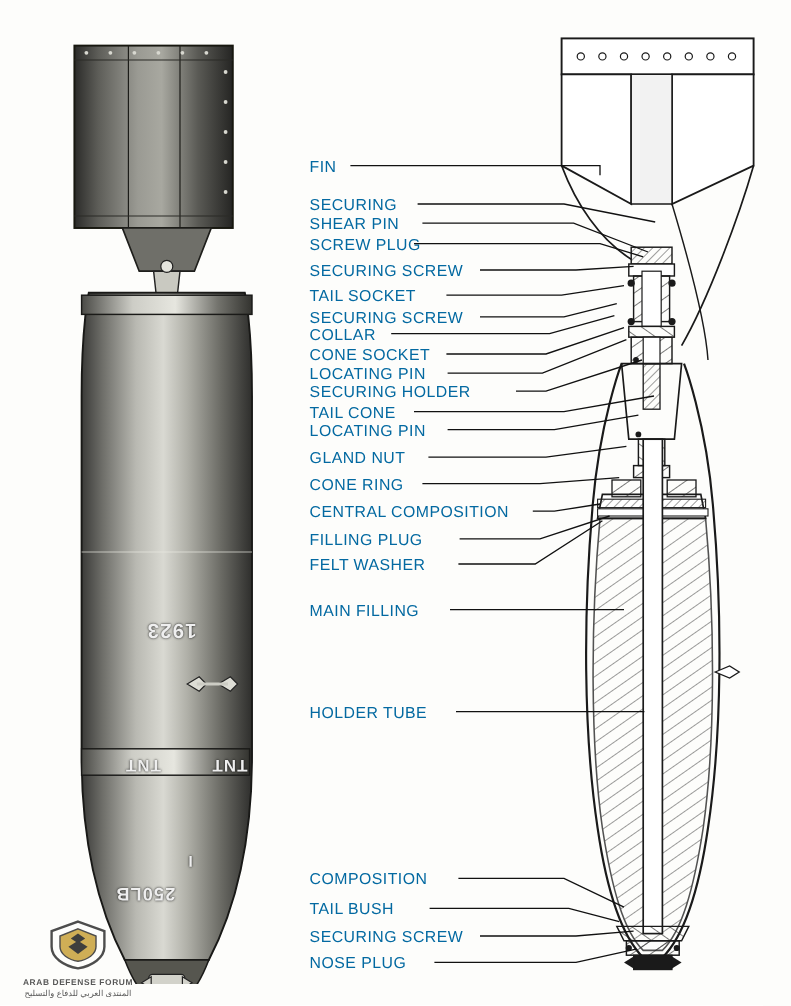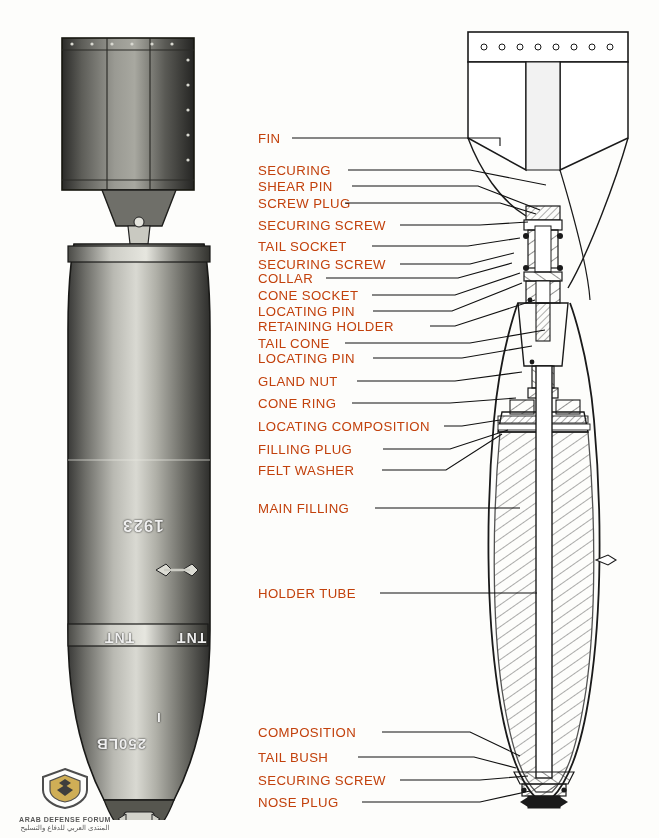--- a/index.html
+++ b/index.html
@@ -101,21 +101,21 @@
     position: absolute;
     left: 258px;
     top: 0;
     width: 210px;
     height: 838px;
   }
   .callout {
     position: absolute;
     font-size: 13.2px;
     letter-spacing: 0.4px;
-    color: #c2410c;
+    color: #0369a1;
     white-space: nowrap;
     line-height: 14px;
     font-family: "Liberation Sans", sans-serif;
   }
   
   .drawing {
     position: absolute;
     left: 440px;
     top: 20px;
     width: 215px;
@@ -327,26 +327,26 @@
     <div class="callout" style="top:132px">FIN</div>
     <div class="callout" style="top:164px">SECURING</div>
     <div class="callout" style="top:180px">SHEAR PIN</div>
     <div class="callout" style="top:197px">SCREW PLUG</div>
     <div class="callout" style="top:219px">SECURING SCREW</div>
     <div class="callout" style="top:240px">TAIL SOCKET</div>
     <div class="callout" style="top:258px">SECURING SCREW</div>
     <div class="callout" style="top:272px">COLLAR</div>
     <div class="callout" style="top:289px">CONE SOCKET</div>
     <div class="callout" style="top:305px">LOCATING PIN</div>
-    <div class="callout" style="top:320px">RETAINING HOLDER</div>
+    <div class="callout" style="top:320px">SECURING HOLDER</div>
     <div class="callout" style="top:337px">TAIL CONE</div>
     <div class="callout" style="top:352px">LOCATING PIN</div>
     <div class="callout" style="top:375px">GLAND NUT</div>
     <div class="callout" style="top:397px">CONE RING</div>
-    <div class="callout" style="top:420px">LOCATING COMPOSITION</div>
+    <div class="callout" style="top:420px">CENTRAL COMPOSITION</div>
     <div class="callout" style="top:443px">FILLING PLUG</div>
     <div class="callout" style="top:464px">FELT WASHER</div>
     <div class="callout" style="top:502px">MAIN FILLING</div>
     <div class="callout" style="top:587px">HOLDER TUBE</div>
     <div class="callout" style="top:726px">COMPOSITION</div>
     <div class="callout" style="top:751px">TAIL BUSH</div>
     <div class="callout" style="top:774px">SECURING SCREW</div>
     <div class="callout" style="top:796px">NOSE PLUG</div>
   </div>
 

